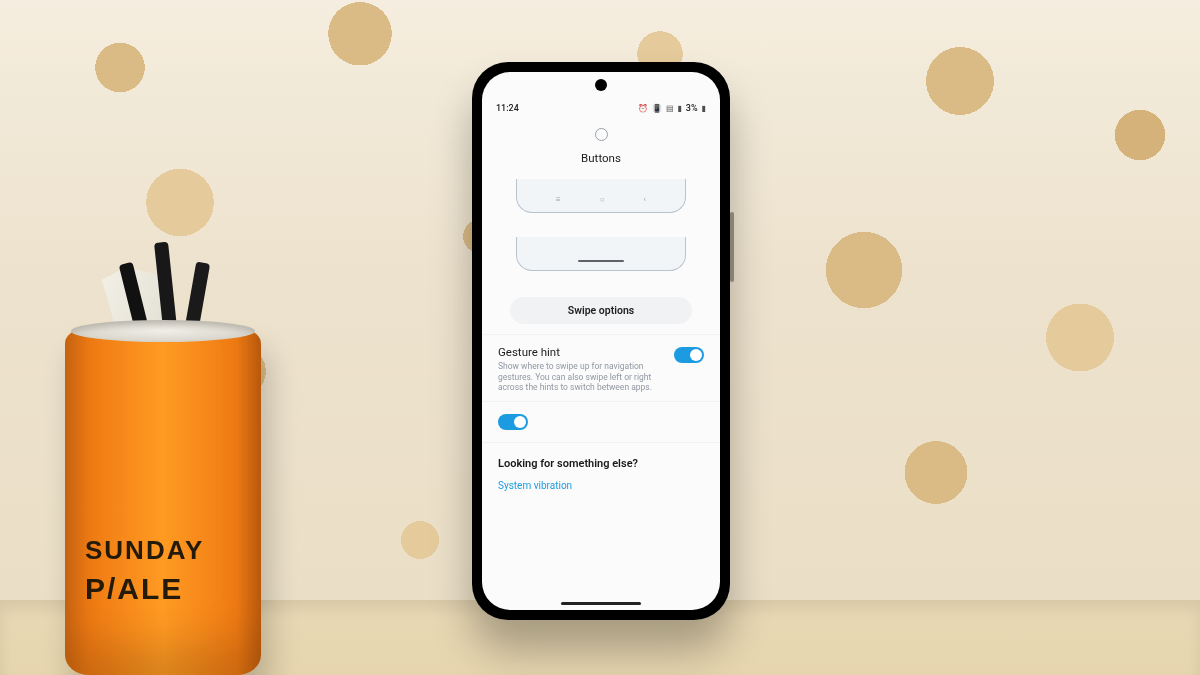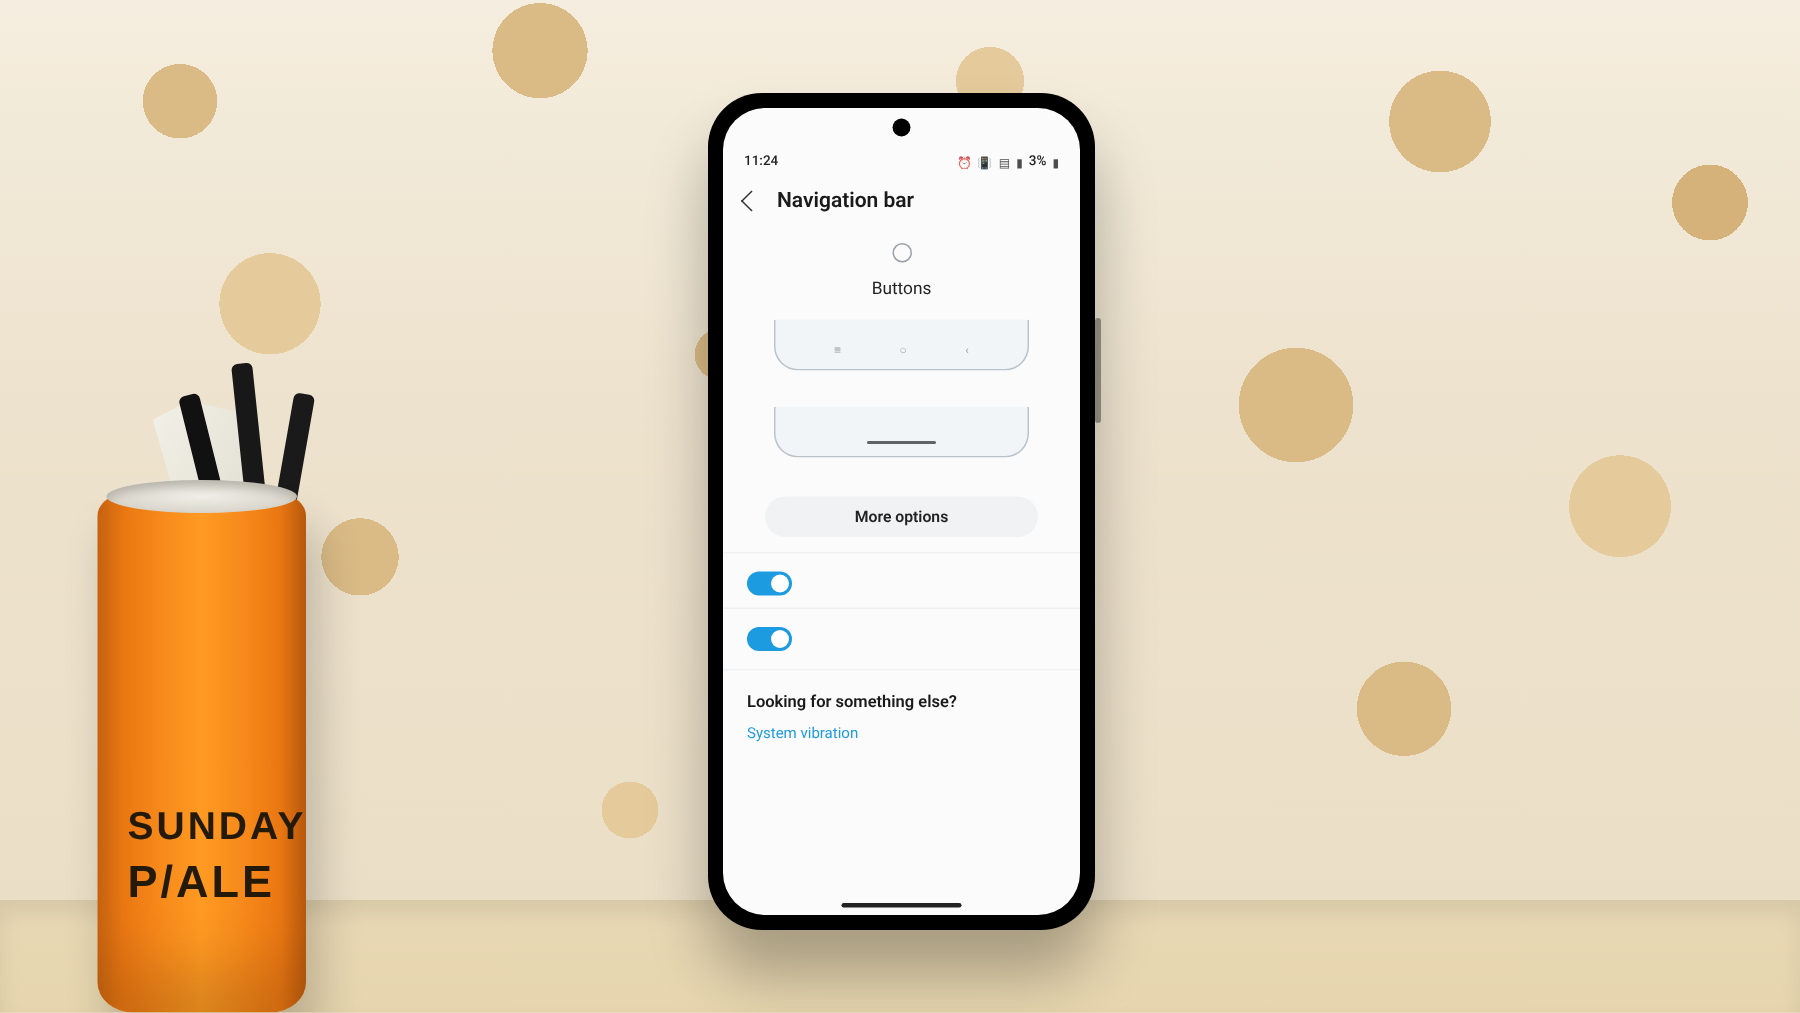--- a/index.html
+++ b/index.html
@@ -40,21 +40,21 @@
     height: 75px;
     background: linear-gradient(180deg, #e8d8b4 0%, #e6d5ae 100%);
     box-shadow: inset 0 8px 14px rgba(0,0,0,0.08);
   }
 
   
   .can {
     position: absolute;
     left: 65px;
     bottom: 0;
-    width: 139px;
+    width: 196px;
     height: 345px;
     border-radius: 16px 16px 24px 24px / 14px 14px 20px 20px;
     background: linear-gradient(90deg, #d46a12 0%, #ef7a13 12%, #ff9a22 50%, #ef7a13 88%, #c55f0d 100%);
     box-shadow: 8px 20px 30px rgba(0,0,0,0.2), inset 0 -30px 40px rgba(0,0,0,0.15);
   }
   .can::before {
     content: "";
     position: absolute;
     top: -10px;
     left: 6px; right: 6px;
@@ -281,24 +281,20 @@
       <span class="right">
         <span class="ico">⏰</span>
         <span class="ico">📳</span>
         <span class="ico">▤</span>
         <span class="ico">▮</span>
         <span>3%</span>
         <span class="ico">▮</span>
       </span>
     </div>
 
-    <div class="header">
-      <div class="back"></div>
-      <div class="title">Navigation bar</div>
-    </div>
 
 
     <div class="option">
       <div class="radio"></div>
       <div class="opt-label">Buttons</div>
     </div>
     <div class="nav-preview">
       <div class="tray">
         <div class="tray-icons">
           <span>≡</span>
@@ -307,23 +303,27 @@
         </div>
       </div>
     </div>
 
     <div class="nav-preview">
       <div class="tray">
         <div class="gesture-bar"></div>
       </div>
     </div>
 
-    <div class="more-btn">More options</div>
+    <div class="more-btn">Swipe options</div>
 
     <div class="row">
+      <div class="txt">
+        <div class="t1">Gesture hint</div>
+        <div class="t2">Show where to swipe up for navigation gestures. You can also swipe left or right across the hints to switch between apps.</div>
+      </div>
       <div class="toggle"></div>
     </div>
 
     <div class="row">
       <div class="toggle"></div>
     </div>
 
     <div class="footer-q">Looking for something else?</div>
     <div class="footer-link">System vibration</div>
 

